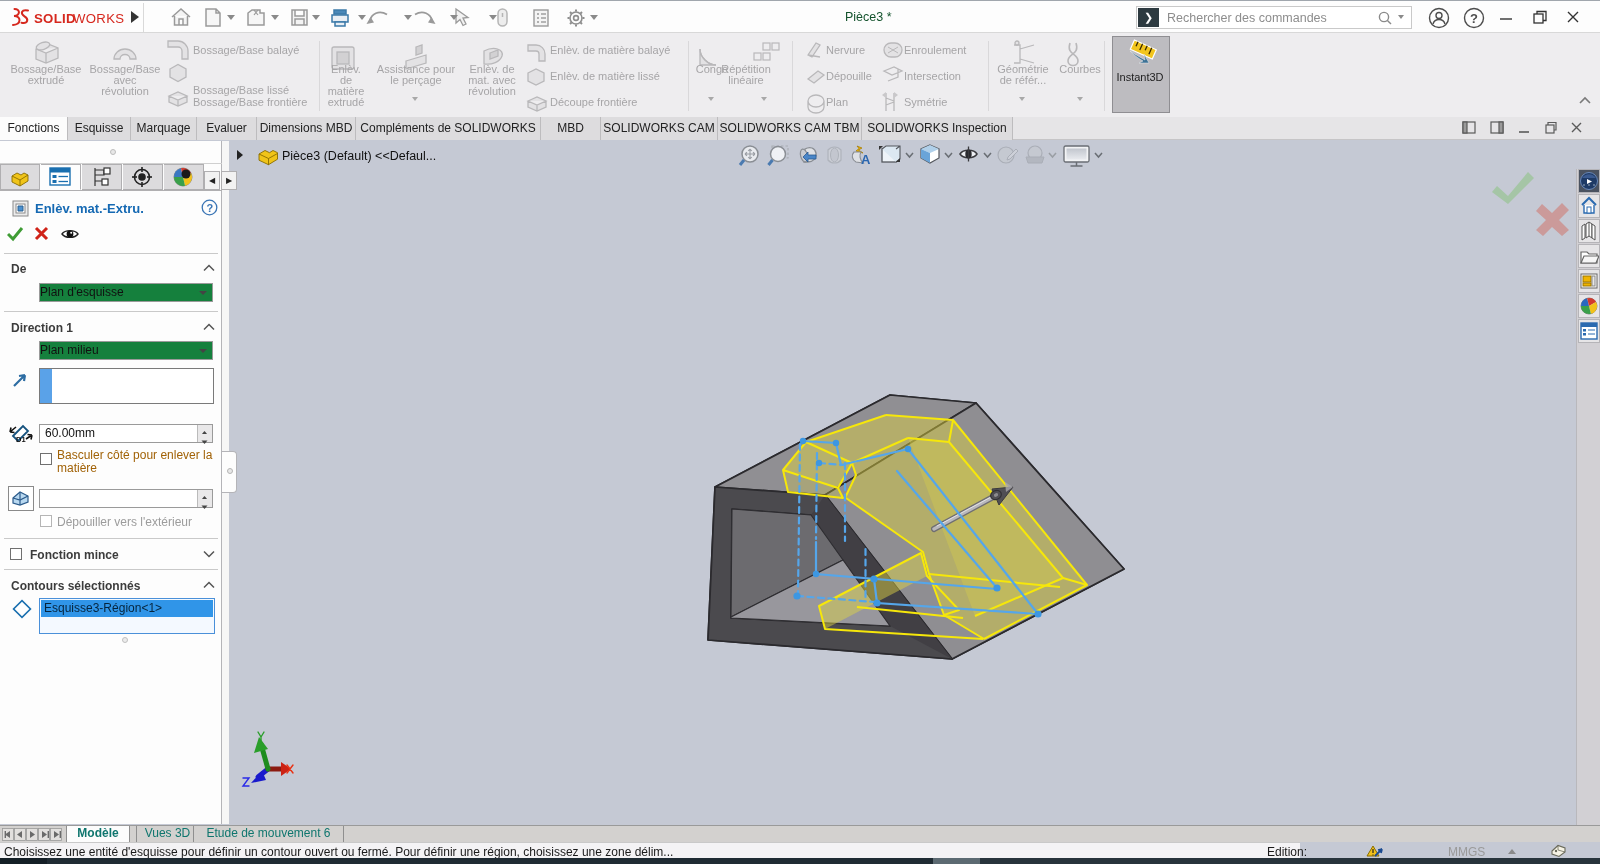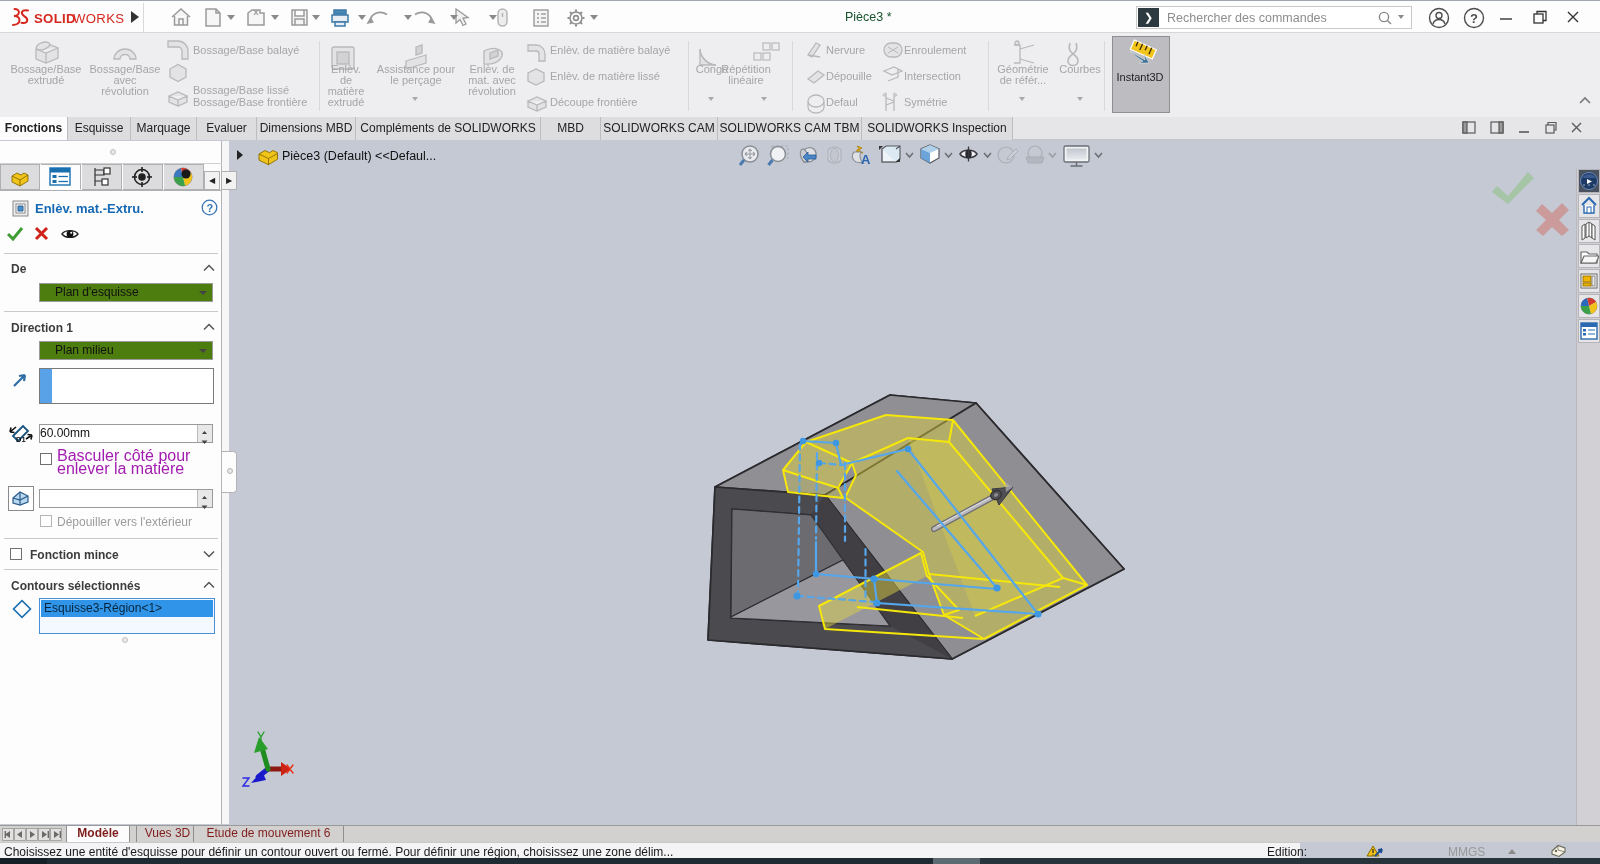--- a/index.html
+++ b/index.html
@@ -18,41 +18,41 @@
 
 #ribbon { position:absolute; left:0; top:33px; width:1600px; height:84px; background:#eeedef; }
 .rsep { position:absolute; top:8px; width:1px; height:70px; background:#d9d8da; }
 .rlbl { position:absolute; font-size:11px; color:#a6a5a7; text-align:center; line-height:11px; }
 .rlbl2 { position:absolute; font-size:11px; color:#a6a5a7; line-height:11px; white-space:nowrap; }
 .rdrop { position:absolute; width:0; height:0; border-left:3.5px solid transparent; border-right:3.5px solid transparent; border-top:4px solid #a8a8a8; }
 
 
 #rtabs { position:absolute; left:0; top:117px; width:1600px; height:23px; background:#e6e5e7; border-bottom:1px solid #c6c5c7; }
 .rtab { position:absolute; top:0; height:23px; font-size:12px; color:#222; text-align:center; line-height:22px; background:#dddcde; border-right:1px solid #bdbcbe; }
-.rtab.active { background:#fcfcfc; font-weight:bold; border-right:1px solid #bdbcbe; }
+.rtab.active { background:#fcfcfc; font-weight:normal; border-right:1px solid #bdbcbe; }
 
 
 #main { position:absolute; left:0; top:141px; width:1600px; height:685px; background:#c5c9d4; }
 
 
 #lpanel { position:absolute; left:0; top:0; width:229px; height:683px; background:#f6f6f6; }
 #lpanel .white { position:absolute; left:0; top:0; width:222px; height:683px; background:#fdfdfd; border-right:1px solid #b4b4b8; }
 .ptab { position:absolute; top:23px; width:40px; height:26px; background:#dcdbdd; border:1px solid #b0afb1; border-left:none; }
 .ptab.active { background:#fdfdfd; border-bottom:1px solid #fdfdfd; }
 .shead { font-size:12px; font-weight:bold; color:#3c3c3c; }
-.combo { position:absolute; left:39px; width:174px; height:19px; background:#4d7c0f; border:1px solid #9a9a9a; font-size:12px; color:#111; line-height:17px; padding-left:15px; }
+.combo { position:absolute; left:39px; width:174px; height:19px; background:#15803d; border:1px solid #9a9a9a; font-size:12px; color:#111; line-height:17px; padding-left:0; }
 .combo .ca { position:absolute; right:5px; top:7px; width:0; height:0; border-left:4px solid transparent; border-right:4px solid transparent; border-top:4px solid #444; }
-.spin { position:absolute; left:39px; width:174px; height:19px; background:#fff; border:1px solid #9a9a9a; font-size:12px; color:#111; line-height:17px; }
+.spin { position:absolute; left:39px; width:174px; height:19px; background:#fff; border:1px solid #9a9a9a; font-size:12px; color:#111; line-height:17px; padding-left:5px; }
 .spinbtn { position:absolute; right:0px; top:0px; width:15px; height:17px; background:#e9e8e9; border-left:1px solid #bbb; }
 .cb { position:absolute; width:12px; height:12px; background:#fff; border:1px solid #707070; }
 .sep { position:absolute; left:4px; width:214px; height:1px; background:#c9c9c9; }
 
 
 #btabs { position:absolute; left:0; top:825px; width:1600px; height:17px; background:#d3d1cf; border-top:1px solid #9a9a9a; }
-.btab { position:absolute; top:0px; height:24px; background:#d3d1cf; border:1px solid #8f8f8f; border-top:none; font-size:12px; color:#7f1d1d; text-align:center; line-height:15px; }
+.btab { position:absolute; top:0px; height:24px; background:#d3d1cf; border:1px solid #8f8f8f; border-top:none; font-size:12px; color:#0f766e; text-align:center; line-height:15px; }
 .btab.active { background:#fcfcfc; font-weight:bold; }
 #statusbar { position:absolute; left:0; top:842px; width:1300px; height:16px; background:#f4f3f5; border-top:1px solid #c9c9c9; font-size:12px; color:#1a1a1a; }
 #taskstrip { position:absolute; left:0; top:858px; width:1600px; height:6px; background:#1f2b33; }
 
 
 #rsidebar { position:absolute; left:1576px; top:28px; width:24px; height:657px; background:#d2d0d4; border-left:1px solid #b9b8bc; }
 .rsicon { position:absolute; left:1px; width:22px; height:24px; background:#e6e5e7; border:1px solid #b5b4b8; }
 </style>
 </head>
 <body>
@@ -250,21 +250,21 @@
     <div class="rlbl" style="left:320px;top:31px;width:52px">Enlèv.<br>de<br>matière<br>extrudé</div>
     <div class="rlbl" style="left:372px;top:31px;width:88px">Assistance pour<br>le perçage</div>
     <div class="rlbl" style="left:458px;top:31px;width:68px">Enlèv. de<br>mat. avec<br>révolution</div>
     <div class="rlbl2" style="left:550px;top:12px">Enlèv. de matière balayé</div>
     <div class="rlbl2" style="left:550px;top:38px">Enlèv. de matière lissé</div>
     <div class="rlbl2" style="left:550px;top:64px">Découpe frontière</div>
     <div class="rlbl" style="left:688px;top:31px;width:48px">Congé</div>
     <div class="rlbl" style="left:716px;top:31px;width:60px">Répétition<br>linéaire</div>
     <div class="rlbl2" style="left:826px;top:12px">Nervure</div>
     <div class="rlbl2" style="left:826px;top:38px">Dépouille</div>
-    <div class="rlbl2" style="left:826px;top:64px">Defaul</div>
+    <div class="rlbl2" style="left:826px;top:64px">Plan</div>
     <div class="rlbl2" style="left:904px;top:12px">Enroulement</div>
     <div class="rlbl2" style="left:904px;top:38px">Intersection</div>
     <div class="rlbl2" style="left:904px;top:64px">Symétrie</div>
     <div class="rlbl" style="left:992px;top:31px;width:62px">Géométrie<br>de référ...</div>
     <div class="rlbl" style="left:1054px;top:31px;width:52px">Courbes</div>
     <div class="rdrop" style="left:412px;top:64px"></div>
     <div class="rdrop" style="left:708px;top:64px"></div>
     <div class="rdrop" style="left:761px;top:64px"></div>
     <div class="rdrop" style="left:1019px;top:64px"></div>
     <div class="rdrop" style="left:1077px;top:64px"></div>
@@ -591,21 +591,21 @@
       </svg>
       <div class="spin" style="top:283px">60.00mm
         <div class="spinbtn" style="height:8.5px"><svg width="13" height="8">
               <path d="M3.5 5.5 L6.5 2 L9.5 5.5 Z" fill="#444"></path>
             </svg></div>
         <div class="spinbtn" style="top:8.5px;height:8.5px"><svg width="13" height="8">
               <path d="M3.5 2.5 L6.5 6 L9.5 2.5 Z" fill="#444"></path>
             </svg></div>
       </div>
       <div class="cb" style="left:40px;top:312px"></div>
-      <div class="abs" style="left:57px;top:308px;width:160px;font-size:16px;color:#a21caf;line-height:13px">Basculer côté pour enlever la matière</div>
+      <div class="abs" style="left:57px;top:308px;width:160px;font-size:12px;color:#a16207;line-height:13px">Basculer côté pour enlever la matière</div>
       <div class="abs" style="left:8px;top:345px;width:26px;height:25px;background:#fff;border:1px solid #8a8a8a"></div>
       <svg class="abs" style="left:11px;top:349px" width="20" height="17" viewBox="0 0 20 17">
         <path d="M2 8 L9 2 L17 6 L17 12 L9 15 L2 13 Z" fill="#b8d8f0" stroke="#2a5a8a" stroke-width="1.2"></path>
         <path d="M2 8 L9 10 L17 6 M9 10 L9 15" fill="none" stroke="#2a5a8a" stroke-width="1.2"></path>
         <path d="M9 2 L9 10" stroke="#2a5a8a" stroke-width="1.2"></path>
       </svg>
       <div class="spin" style="top:348px">
         <div class="spinbtn" style="height:8.5px"><svg width="13" height="8">
               <path d="M3.5 5.5 L6.5 2 L9.5 5.5 Z" fill="#444"></path>
             </svg></div>

